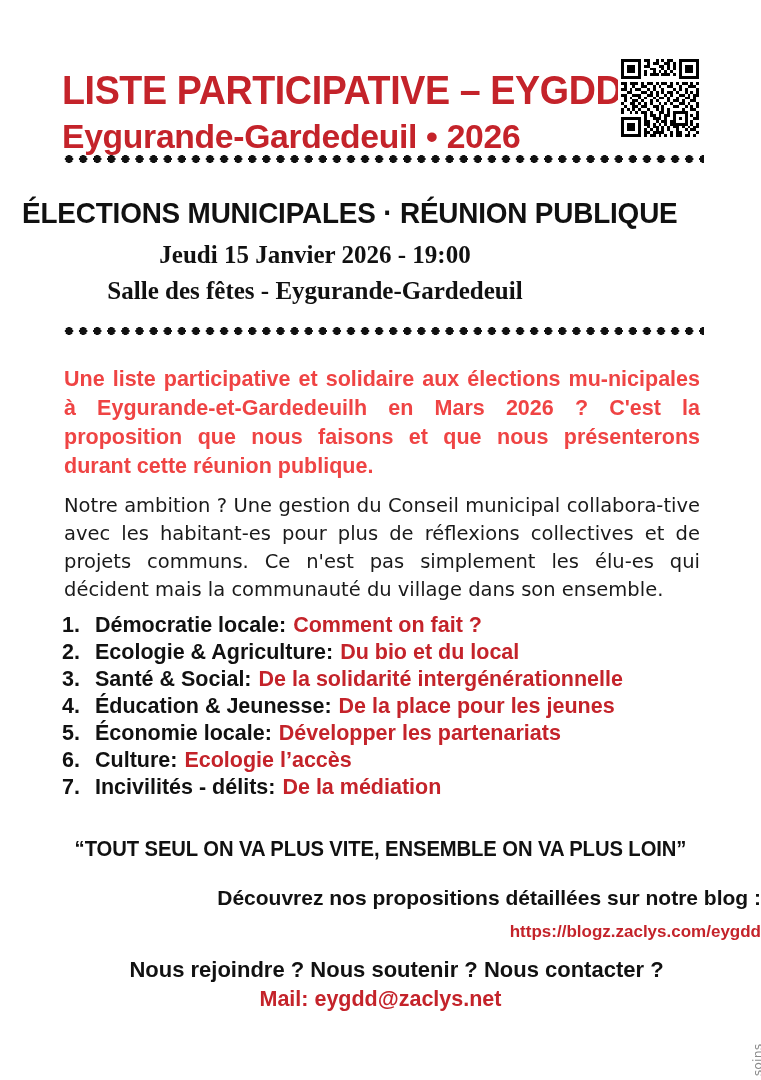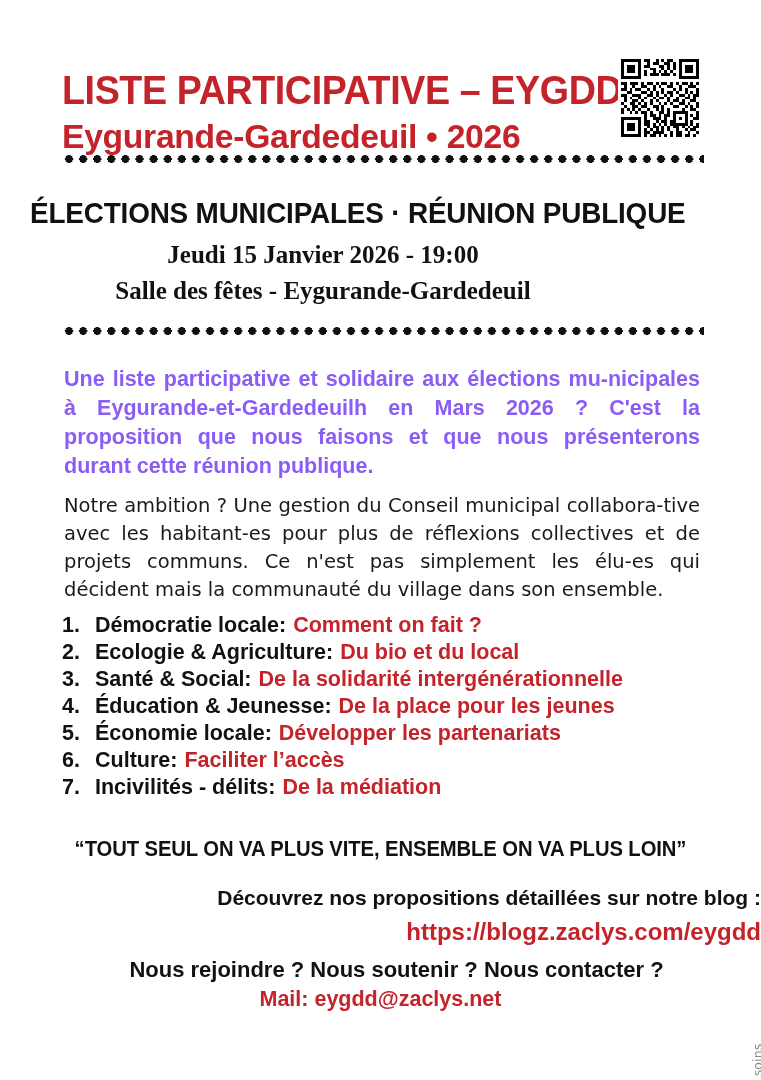--- a/index.html
+++ b/index.html
@@ -85,21 +85,20 @@
   .dots-1 { top: 155px; }
   .dots-2 { top: 327px; }
 
   
   .event {
     position: absolute;
     left: 0;
     top: 196px;
     width: 630px;
     text-align: center;
-    margin-left: 8px;
   }
   .event-heading {
     font-family: "Liberation Sans Narrow", "Liberation Sans", sans-serif;
     font-weight: bold;
     font-size: 30px;
     line-height: 34px;
     letter-spacing: -0.2px;
     color: #111111;
     transform: scaleX(0.93);
     white-space: nowrap;
@@ -120,21 +119,21 @@
   .lead {
     position: absolute;
     left: 64px;
     top: 365px;
     width: 636px;
     font-family: "Liberation Sans", sans-serif;
     font-weight: bold;
     font-size: 21.5px;
     line-height: 29px;
     text-align: justify;
-    color: #8b5cf6;
+    color: #ef4444;
     margin: 0;
     hyphens: manual;
   }
 
   
   .ambition {
     position: absolute;
     left: 64px;
     top: 492px;
     width: 636px;
@@ -205,21 +204,21 @@
     font-weight: bold;
     font-size: 21px;
     line-height: 28px;
     color: #111111;
     margin: 0;
     white-space: nowrap;
   }
   .blog-url {
     font-family: "Liberation Sans", sans-serif;
     font-weight: bold;
-    font-size: 24px;
+    font-size: 17px;
     line-height: 28px;
     color: #C4232A;
     margin: 6px 0 0 0;
     white-space: nowrap;
   }
 
   
   .contact {
     position: absolute;
     left: 0;
@@ -515,21 +514,21 @@
       <span class="theme-value">De la place pour les jeunes</span>
     </div>
     <div class="theme-row">
       <span class="theme-num">5.</span>
       <span class="theme-label">Économie locale:</span>
       <span class="theme-value">Développer les partenariats</span>
     </div>
     <div class="theme-row">
       <span class="theme-num">6.</span>
       <span class="theme-label">Culture:</span>
-      <span class="theme-value">Faciliter l’accès</span>
+      <span class="theme-value">Ecologie l’accès</span>
     </div>
     <div class="theme-row">
       <span class="theme-num">7.</span>
       <span class="theme-label">Incivilités - délits:</span>
       <span class="theme-value">De la médiation</span>
     </div>
   </div>
 
   <div class="quote">“TOUT SEUL ON VA PLUS VITE, ENSEMBLE ON VA PLUS LOIN”</div>
 

